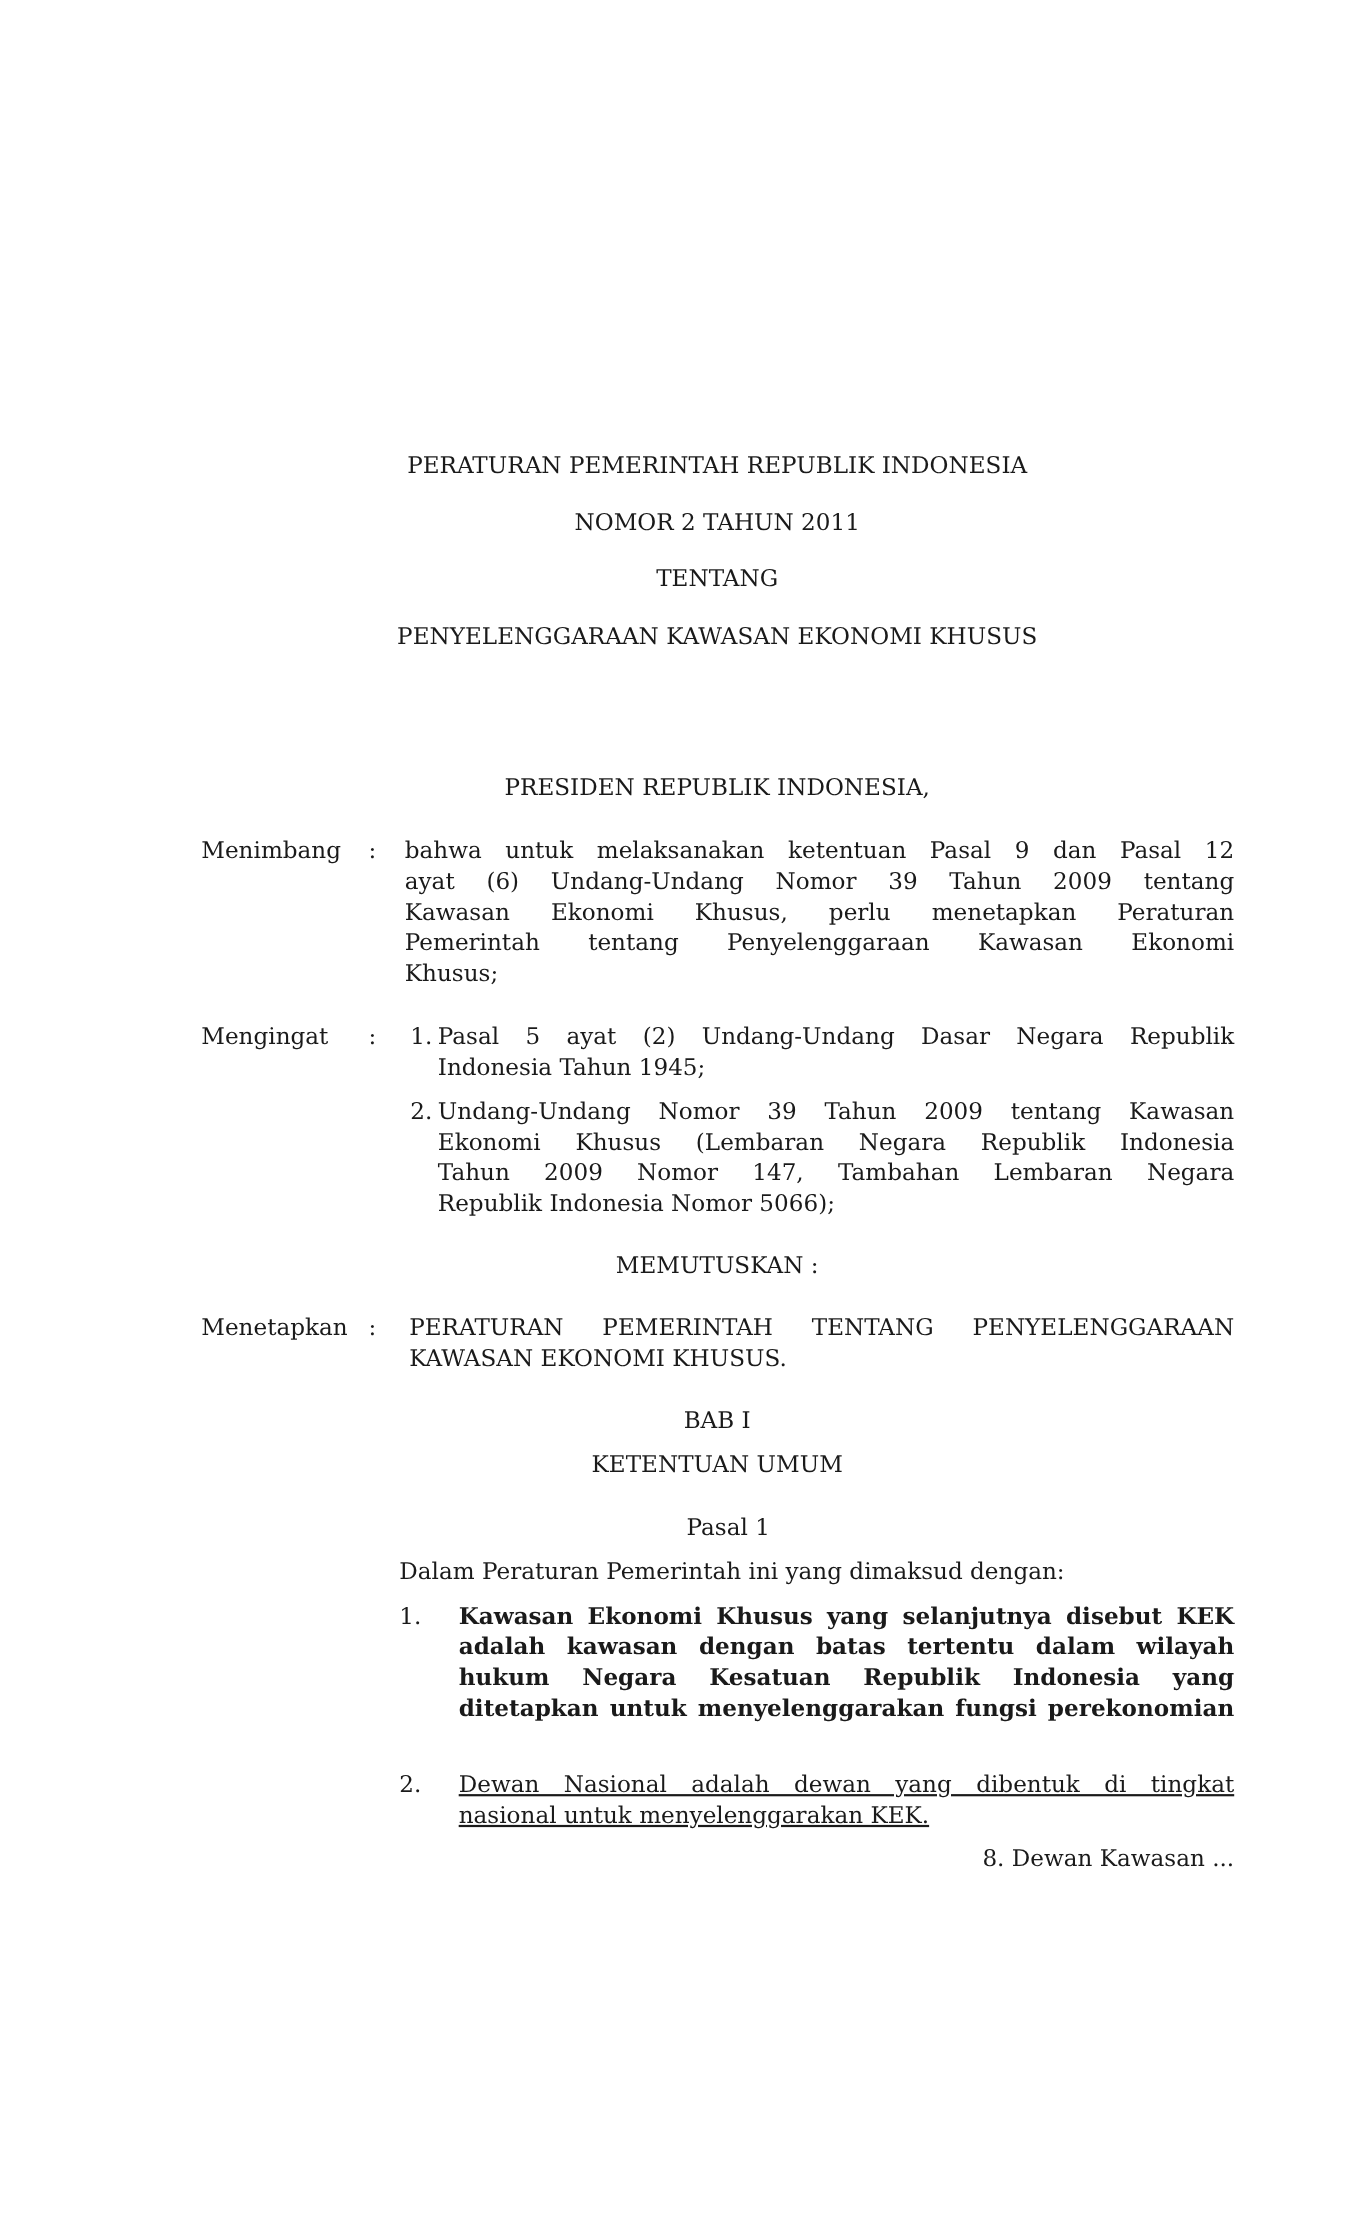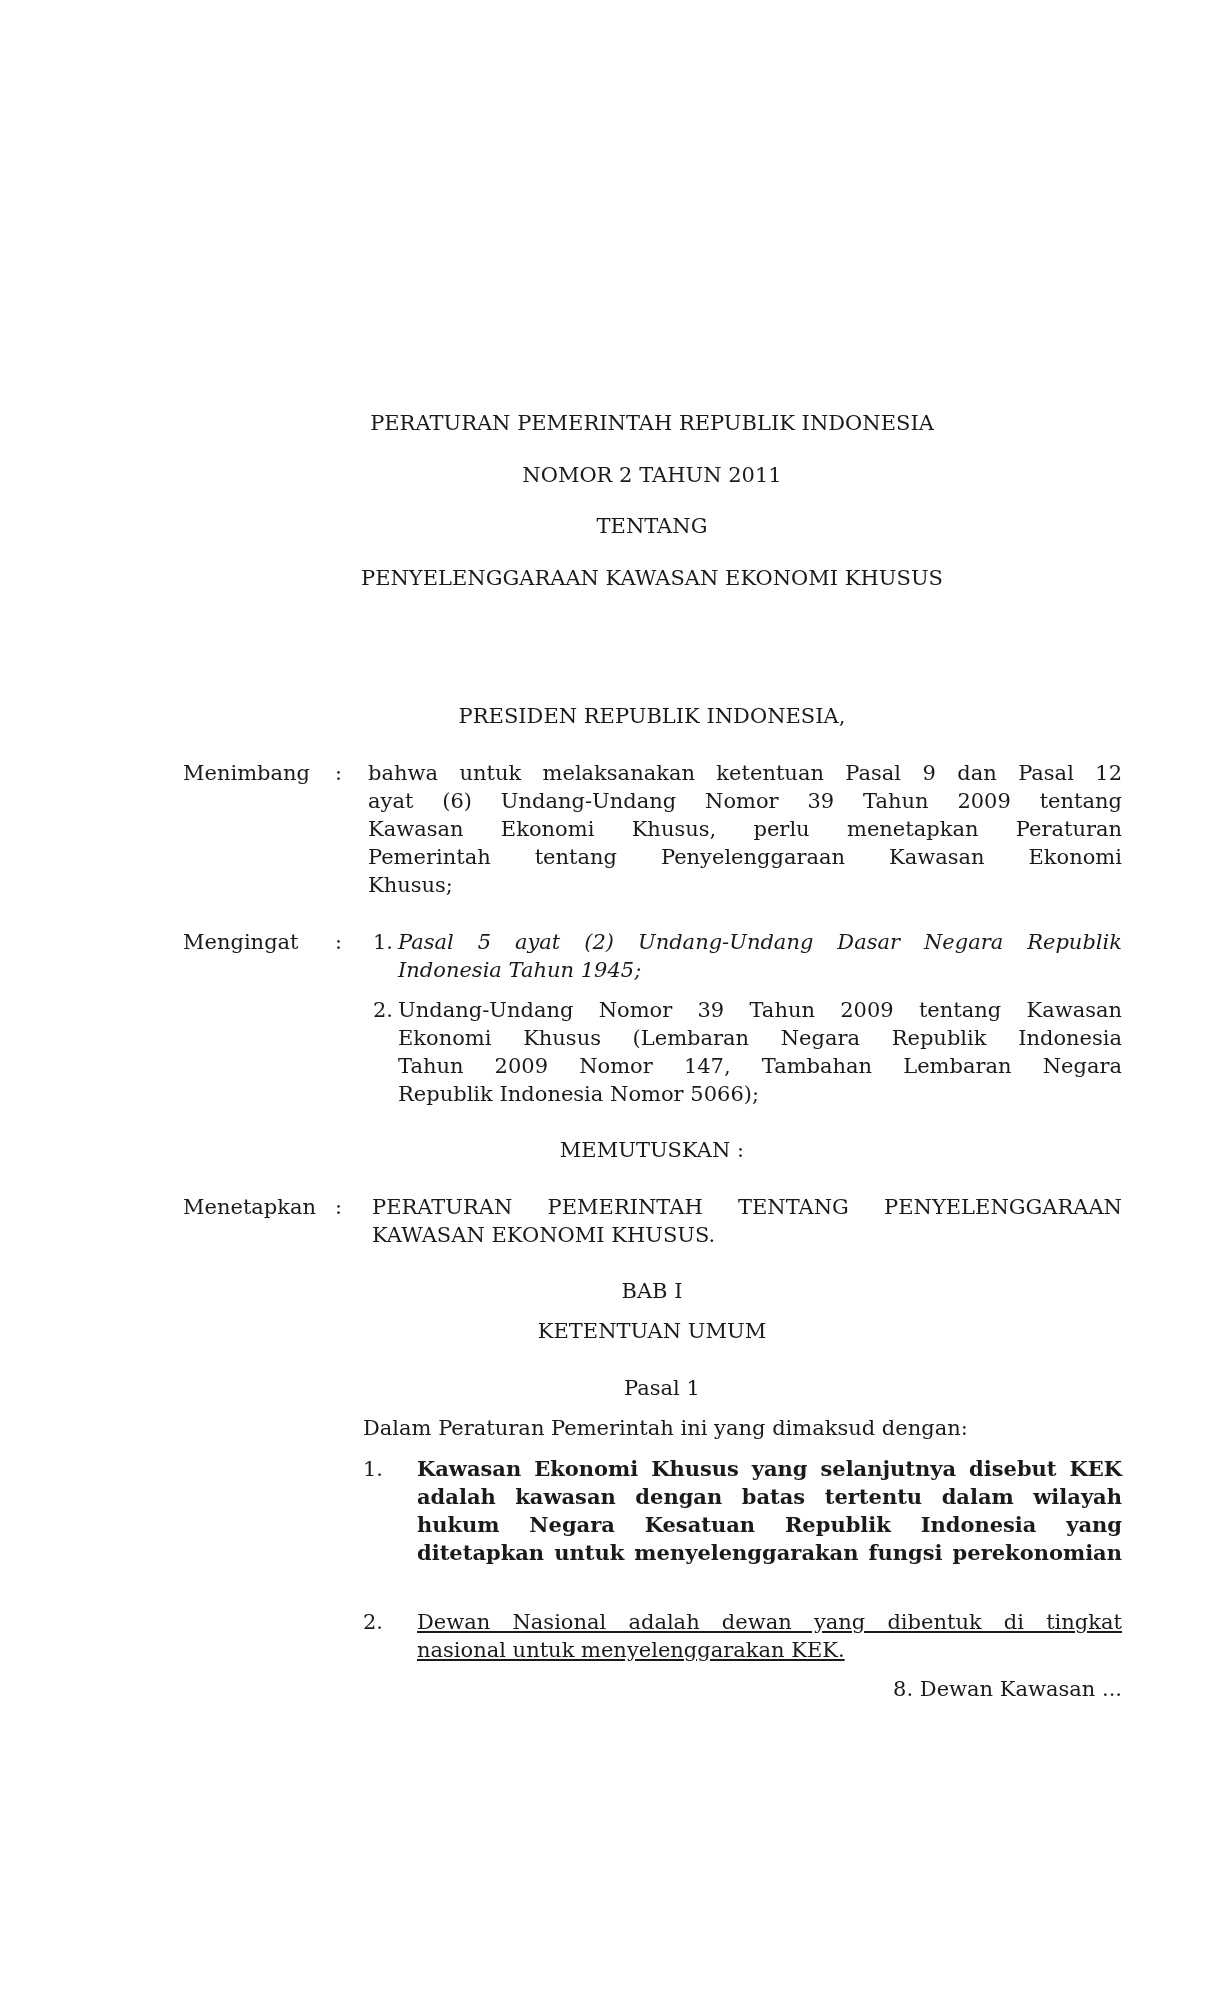--- a/index.html
+++ b/index.html
@@ -35,21 +35,21 @@
       <span class="j">Pemerintah tentang Penyelenggaraan Kawasan Ekonomi</span>
       <span class="jl">Khusus;</span>
     </div>
   </div>
 
   <div>
     <div class="lbl" style="top:928px">Mengingat</div>
     <div class="colon" style="top:928px">:</div>
 
     <div class="num" style="top:928px; left:333px;">1.</div>
-    <div class="blk" style="top:928px; left:358px; width:724px;font-style:italic;">
+    <div class="blk" style="top:928px; left:358px; width:724px;">
       <span class="j">Pasal 5 ayat (2) Undang-Undang Dasar Negara Republik</span>
       <span class="jl">Indonesia Tahun 1945;</span>
     </div>
 
     <div class="num" style="top:996px; left:333px;">2.</div>
     <div class="blk" style="top:996px; left:358px; width:724px;">
       <span class="j">Undang-Undang Nomor 39 Tahun 2009 tentang Kawasan</span>
       <span class="j">Ekonomi Khusus (Lembaran Negara Republik Indonesia</span>
       <span class="j">Tahun 2009 Nomor 147, Tambahan Lembaran Negara</span>
       <span class="jl">Republik Indonesia Nomor 5066);</span>

